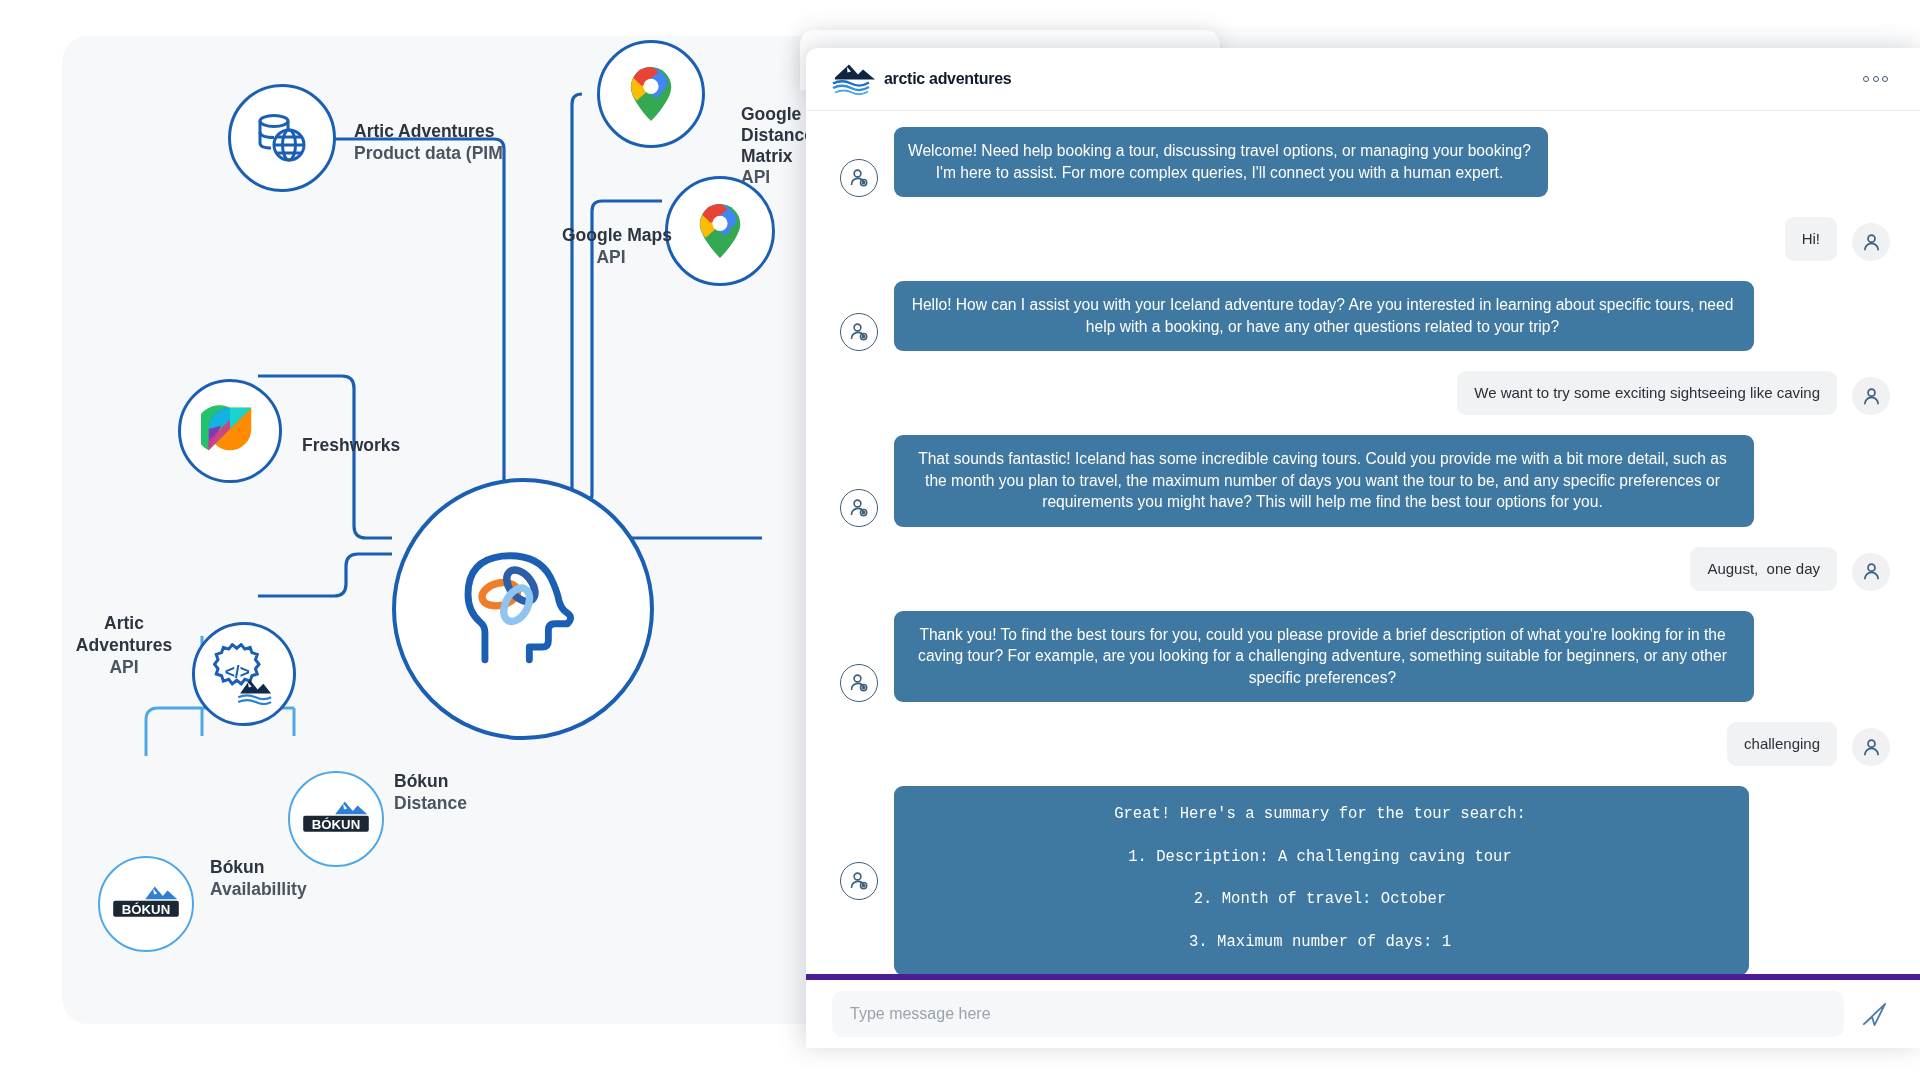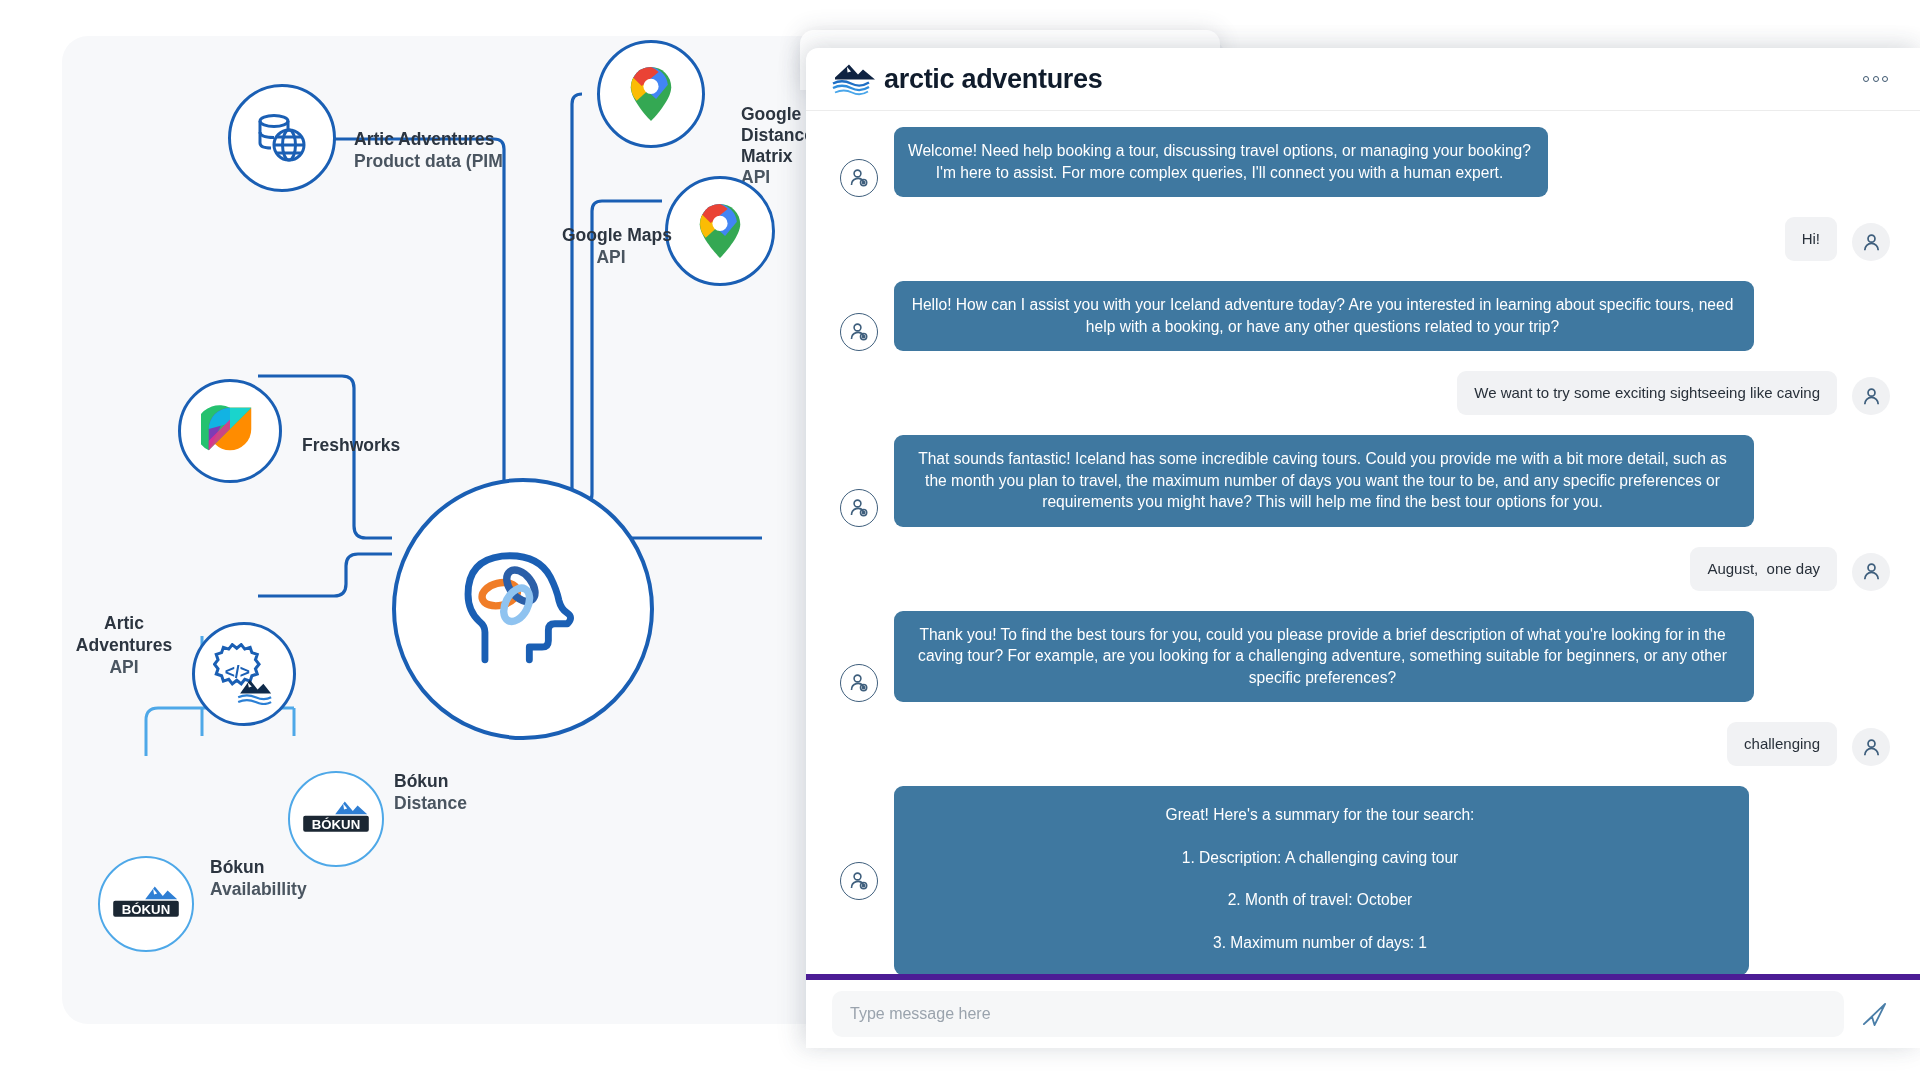--- a/index.html
+++ b/index.html
@@ -65,21 +65,21 @@
   #chat-header {
     position: relative;
     height: 63px;
     flex: 0 0 63px;
     border-bottom: 1px solid #ececec;
     display: flex; align-items: center;
     padding-left: 26px;
   }
   #brand-logo { width: 46px; height: 34px; flex: 0 0 46px; }
   #brand-name {
-    font-size: 27px; font-weight: 700; color: #101c2c;
+    font-size: 16px; font-weight: 700; color: #101c2c;
     letter-spacing: -0.3px; margin-left: 6px;
   }
   #options-menu {
     position: absolute; right: 26px; top: 50%;
     transform: translateY(-50%);
     display: flex; gap: 3.5px; align-items: center;
     cursor: pointer; padding: 6px;
   }
   #options-menu i {
     display: block; width: 6px; height: 6px;
@@ -110,21 +110,21 @@
     margin-left: 16px;
     background: #3f78a0;
     color: #ffffff;
     border-radius: 9px;
     padding: 13px 17px 14px 14px;
     font-size: 15.6px;
     line-height: 21.5px;
     max-width: 860px;
   }
   .bubble-bot.summary { padding: 18px 17px 22px 14px; }
-  .bubble-bot.summary p { margin-bottom: 21px; }
+  .bubble-bot.summary p { margin-bottom: 21px; font-family: Liberation Mono, monospace; }
   .bubble-bot.summary p:last-child { margin-bottom: 0; }
 
   .bubble-user {
     margin-right: 15px;
     background: #f1f2f4;
     color: #28303a;
     border-radius: 9px;
     padding: 11px 17px 12px 17px;
     font-size: 15px;
     line-height: 21px;
@@ -198,21 +198,21 @@
         <ellipse cx="23" cy="14" rx="14" ry="5.5"></ellipse>
         <path d="M 9 14 V 25 Q 9 30.5 23 30.5"></path>
         <path d="M 9 25 V 36 Q 9 41 20 41"></path>
         <path d="M 37 14 V 24"></path>
         <circle cx="38" cy="38" r="15"></circle>
         <ellipse cx="38" cy="38" rx="6.5" ry="15"></ellipse>
         <path d="M 23 38 H 53 M 25.5 30 H 50.5 M 25.5 46 H 50.5"></path>
       </g>
     </svg>
   </div>
-  <div class="node-label" style="left:292px; top:92px;">
+  <div class="node-label" style="left:292px; top:84px;">
     <b>Artic Adventures</b>
     <span>Product data (PIM</span>
   </div>
 
   <div class="circle-node" style="left:535px; top:4px; width:108px; height:108px;">
     <svg width="54" height="54" viewBox="0 0 48 64">
       <path d="M24 0a24 24 0 0 0-24 24c0 16 24 40 24 40s24-24 24-40A24 24 0 0 0 24 0z" fill="#34a853"></path>
       <path d="M24 0a24 24 0 0 0-21 12.6L30 38l14-17A24 24 0 0 0 24 0z" fill="#4285f4"></path>
       <path d="M3 12.6A24 24 0 0 0 7 40l22-20z" fill="#fbbc04"></path>
       <path d="M24 0A24 24 0 0 0 3 12.6l10 10L33 6A23.7 23.7 0 0 0 24 0z" fill="#ea4335"></path>

